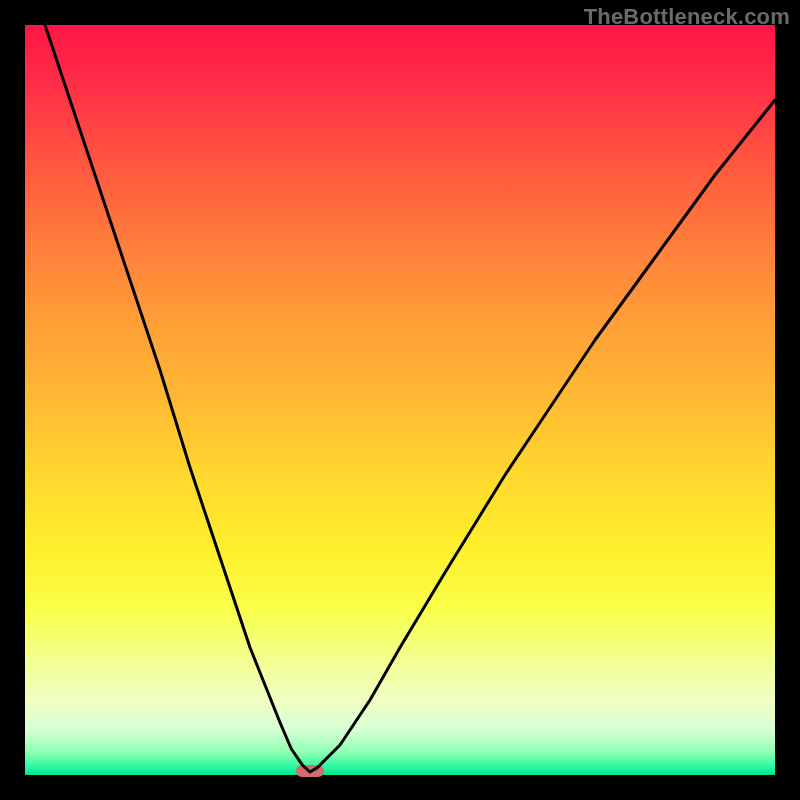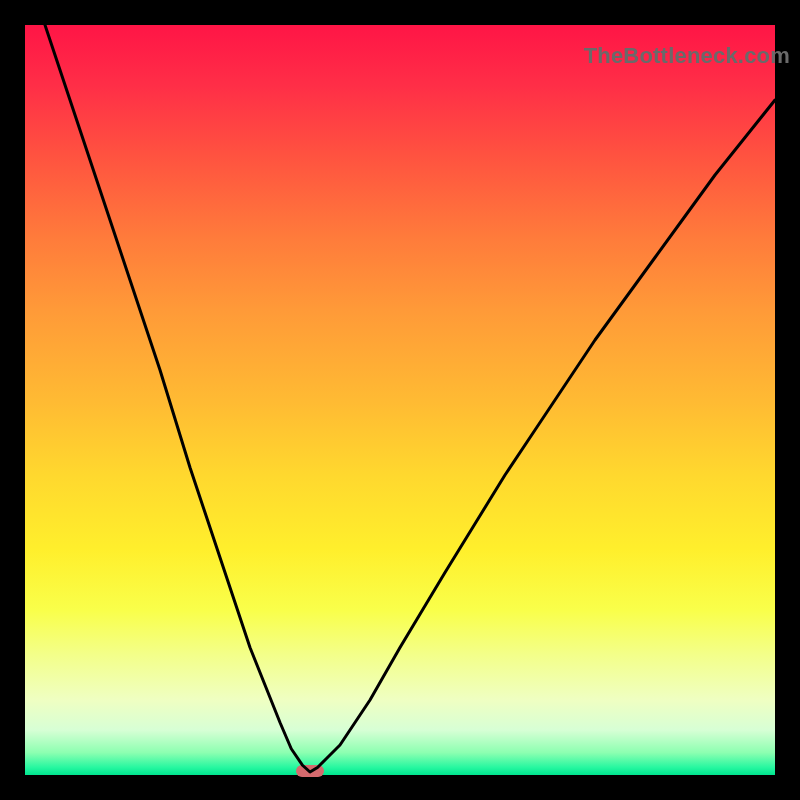--- a/index.html
+++ b/index.html
@@ -19,21 +19,20 @@
   }
   .attribution {
     position: absolute;
     top: 4px;
     right: 10px;
     color: #6a6a6a;
     font-size: 22px;
     font-weight: 600;
     letter-spacing: 0.2px;
     z-index: 20;
-    margin-top: 39px;
   }
   .plot-frame {
     position: absolute;
     left: 25px;
     top: 25px;
     width: 750px;
     height: 750px;
     background: #000;
   }
   .plot-inner {

